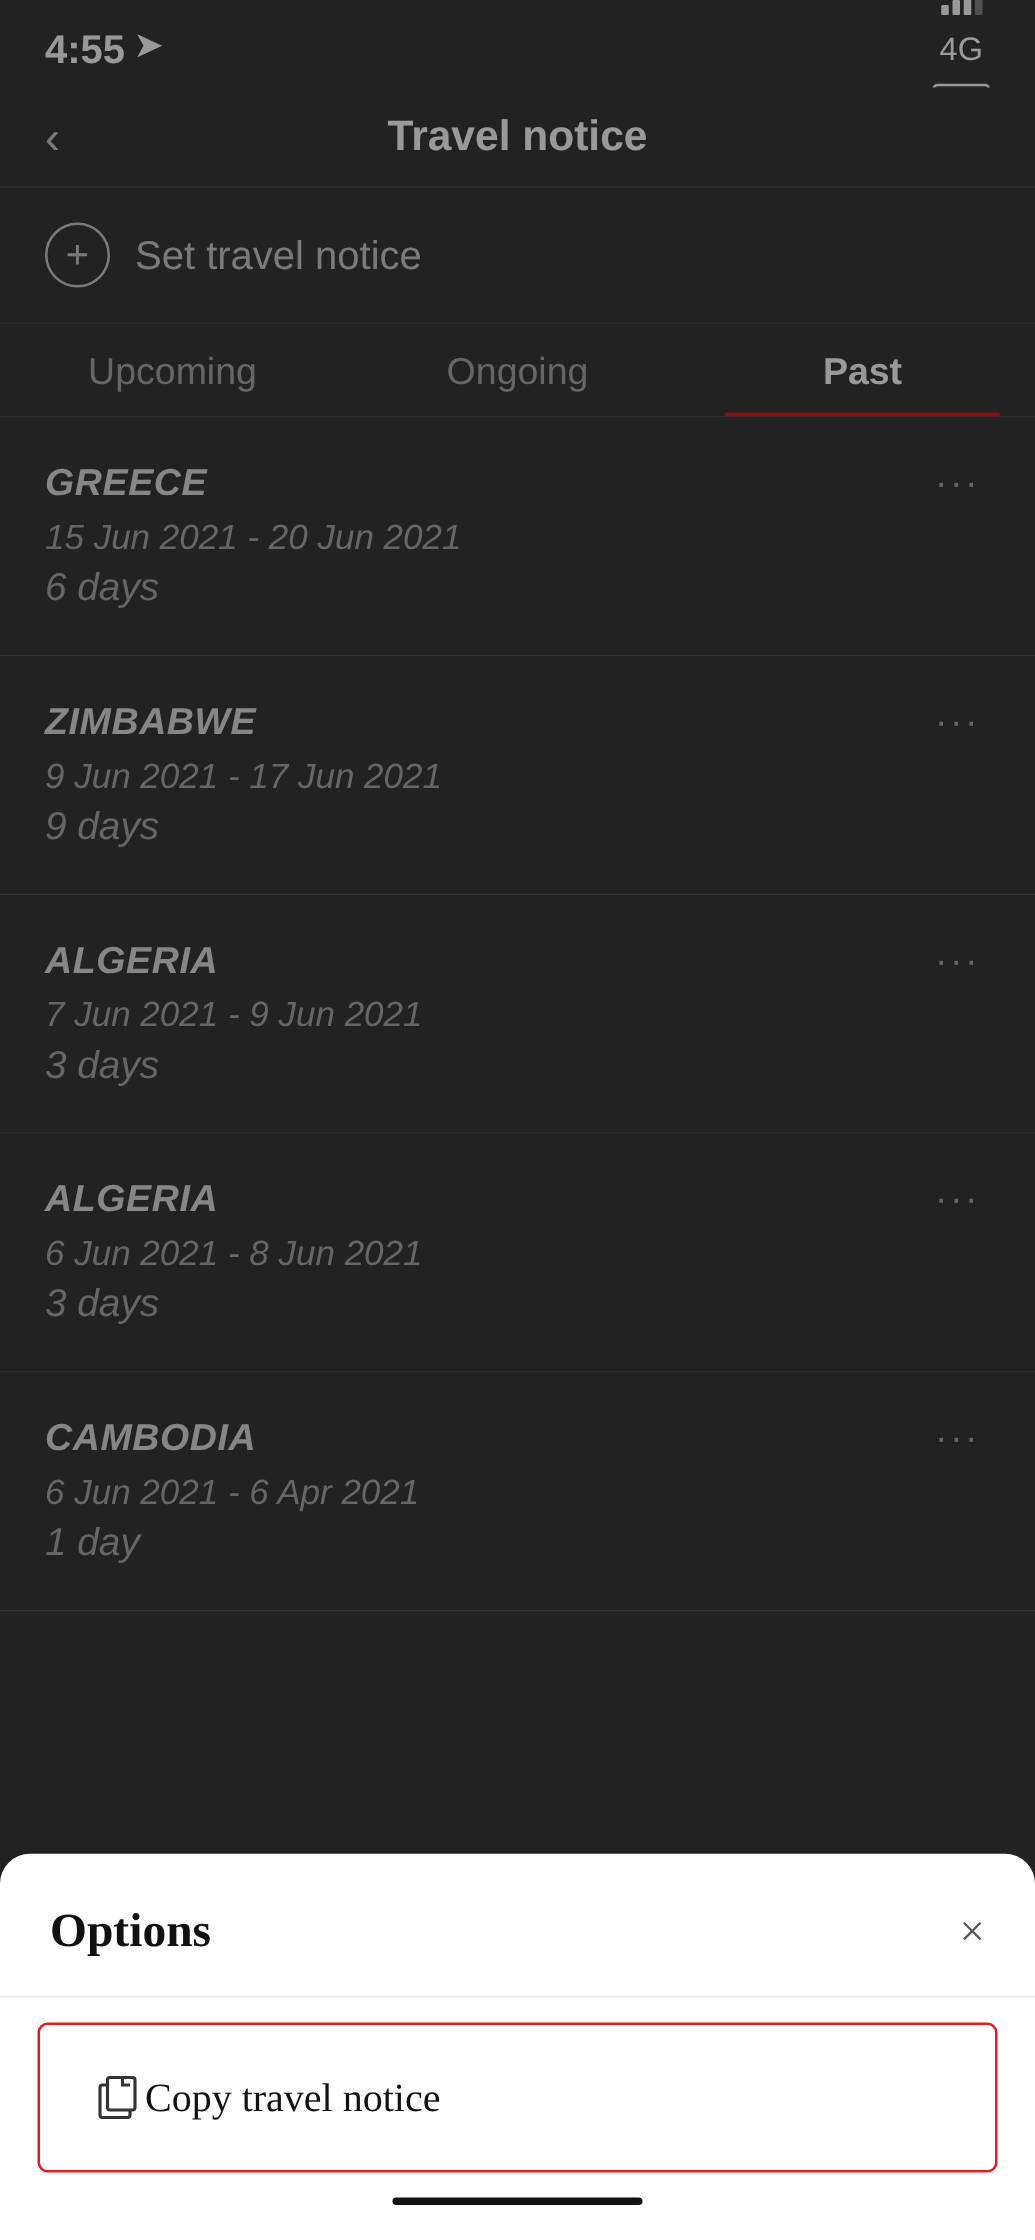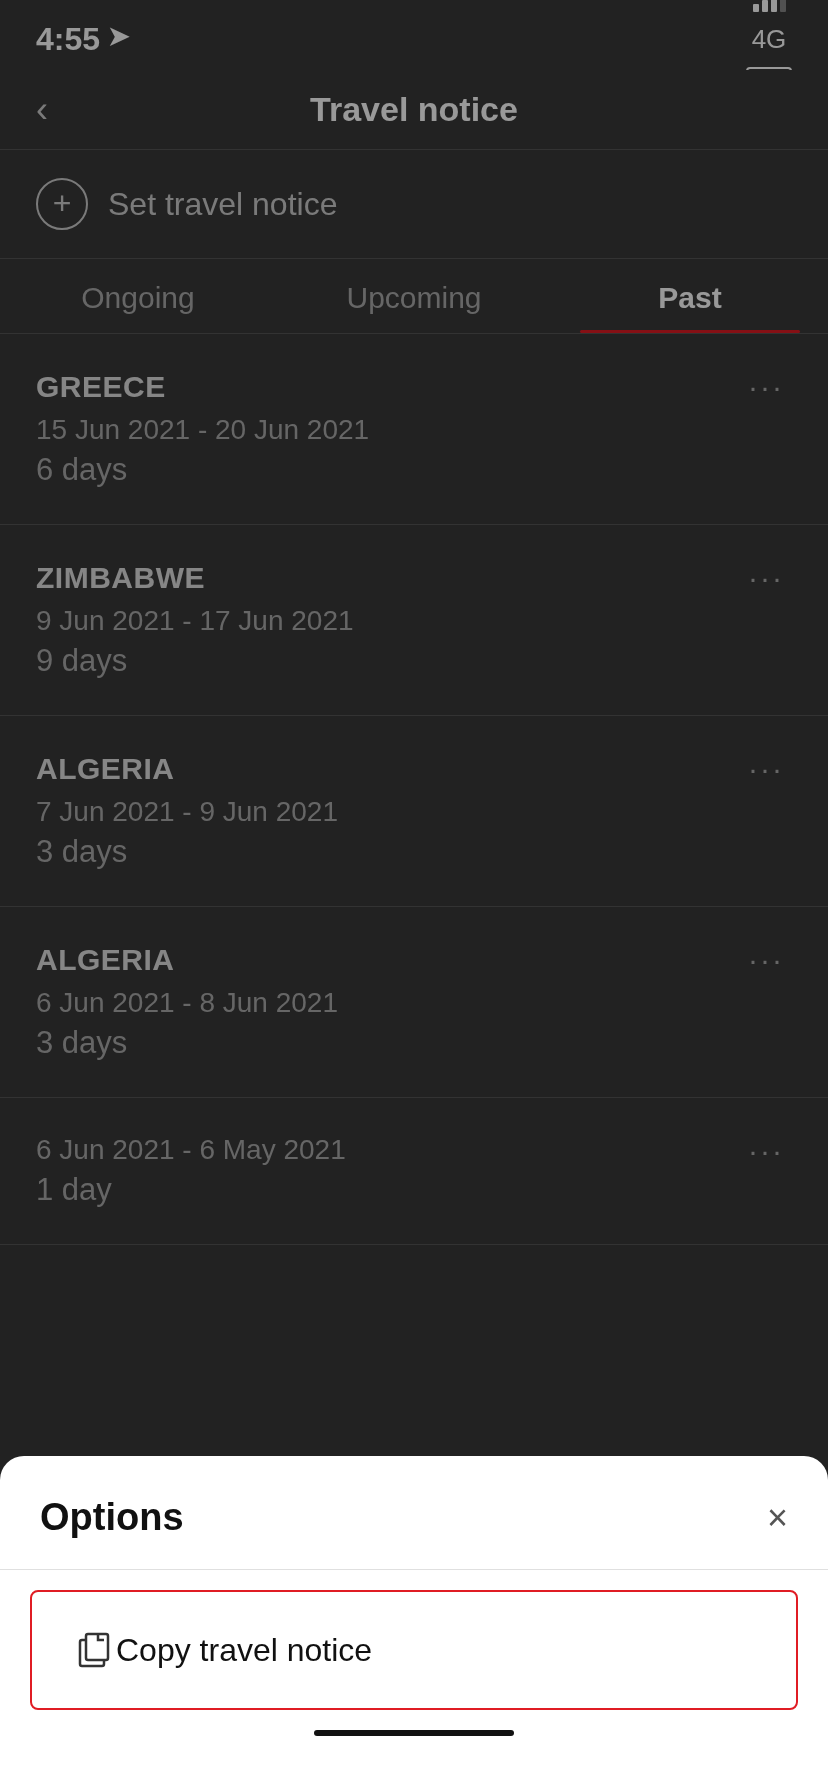--- a/index.html
+++ b/index.html
@@ -199,20 +199,21 @@
       display: flex;
       justify-content: space-between;
       align-items: flex-start;
       padding: 36px 36px;
       border-bottom: 1px solid #555;
       background: #3a3a3a;
     }
 
     .travel-info {
       flex: 1;
+      font-style: italic;
     }
 
     .country-name {
       font-size: 30px;
       font-weight: 700;
       color: #e0e0e0;
       letter-spacing: 0.5px;
       margin-bottom: 10px;
     }
 
@@ -237,21 +238,22 @@
 
     
     .bottom-sheet-overlay {
       position: absolute;
       bottom: 0;
       left: 0;
       width: 100%;
       background: #fff;
       border-radius: 24px 24px 0 0;
       z-index: 100;
-      padding-bottom: 48px;
+      padding-bottom: 20px;
+      font-family: Liberation Serif, serif;
     }
 
     .bottom-sheet-header {
       display: flex;
       justify-content: space-between;
       align-items: center;
       padding: 40px 40px 30px;
       border-bottom: 1px solid #e0e0e0;
     }
 
@@ -344,24 +346,24 @@
 
 <div class="set-notice-row">
   <div class="plus-circle">
     <span>+</span>
   </div>
   <span class="set-notice-text">Set travel notice</span>
 </div>
 
 <div class="tabs">
   <div class="tab">
+    <span>Upcoming</span>
+  </div>
+  <div class="tab">
     <span>Ongoing</span>
-  </div>
-  <div class="tab">
-    <span>Upcoming</span>
   </div>
   <div class="tab active">
     <span>Past</span>
   </div>
 </div>
 
 <div class="travel-list">
 
   <div class="travel-item">
     <div class="travel-info">
@@ -394,21 +396,22 @@
     <div class="travel-info">
       <div class="country-name">ALGERIA</div>
       <div class="travel-dates">6 Jun 2021 - 8 Jun 2021</div>
       <div class="travel-duration">3 days</div>
     </div>
     <span class="more-button">···</span>
   </div>
 
   <div class="travel-item">
     <div class="travel-info">
-      <div class="travel-dates">6 Jun 2021 - 6 May 2021</div>
+      <div class="country-name">CAMBODIA</div>
+      <div class="travel-dates">6 Jun 2021 - 6 Apr 2021</div>
       <div class="travel-duration">1 day</div>
     </div>
     <span class="more-button">···</span>
   </div>
 
 </div>
 
 <div class="dim-overlay"></div>
 
 <div class="bottom-sheet-overlay">

